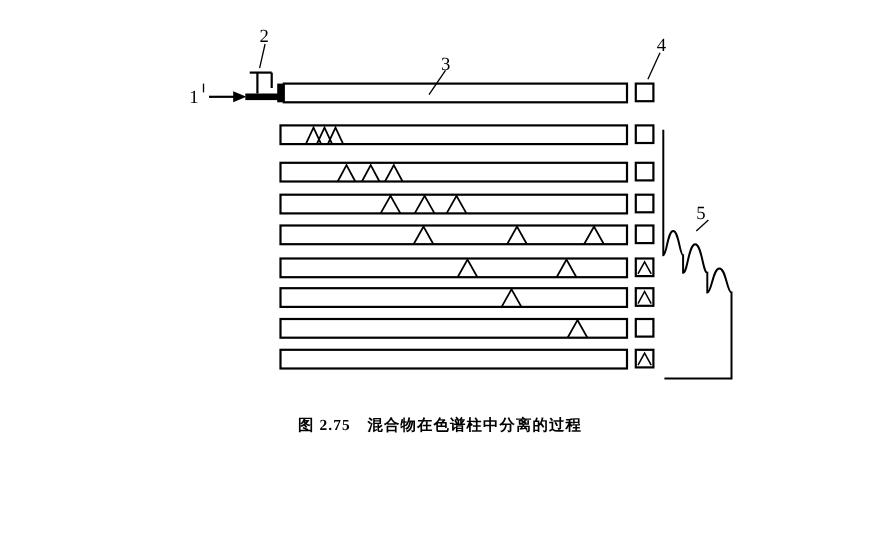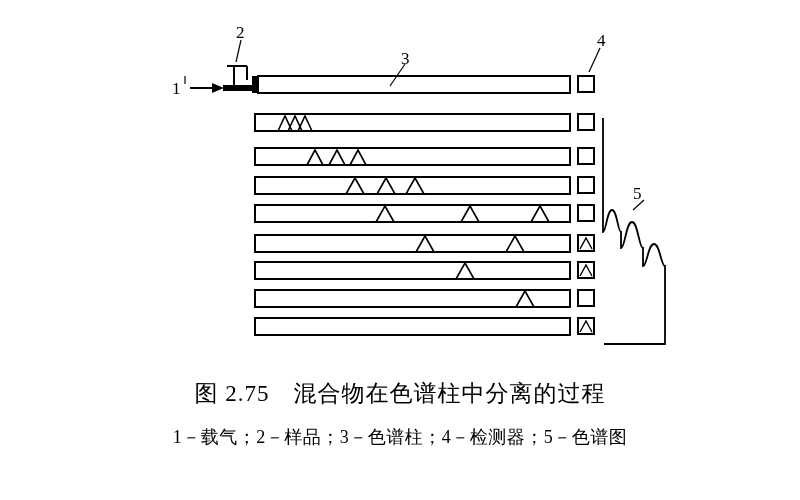--- a/index.html
+++ b/index.html
@@ -28,22 +28,22 @@
     top: 0;
   }
   .caption-block {
     position: absolute;
     left: 0;
     width: 800px;
     text-align: center;
   }
   #figure-caption {
     top: 378px;
-    font-size: 23px;
-    font-weight: normal;
+    font-size: 14px;
+    font-weight: bold;
     letter-spacing: 1px;
   }
   #figure-legend {
     top: 425px;
     font-size: 18px;
     letter-spacing: 0.5px;
   }
   .call-label {
     position: absolute;
     font-family: "Liberation Serif", serif;
@@ -157,15 +157,14 @@
     </g>
   </svg>
 
   <div class="call-label" style="left:172px; top:80px;">1</div>
   <div class="call-label" style="left:236px; top:24px;">2</div>
   <div class="call-label" style="left:401px; top:50px;">3</div>
   <div class="call-label" style="left:597px; top:32px;">4</div>
   <div class="call-label" style="left:633px; top:185px;">5</div>
 
   <div class="caption-block" id="figure-caption">图 2.75　混合物在色谱柱中分离的过程</div>
-  <div class="caption-block" id="figure-legend">1－载气；2－样品；3－色谱柱；4－检测器；5－色谱图</div>
 
 </div>
 
 </body></html>

